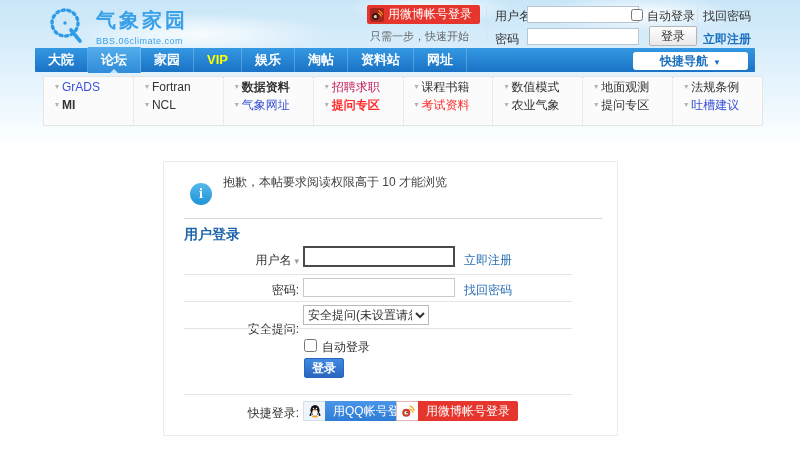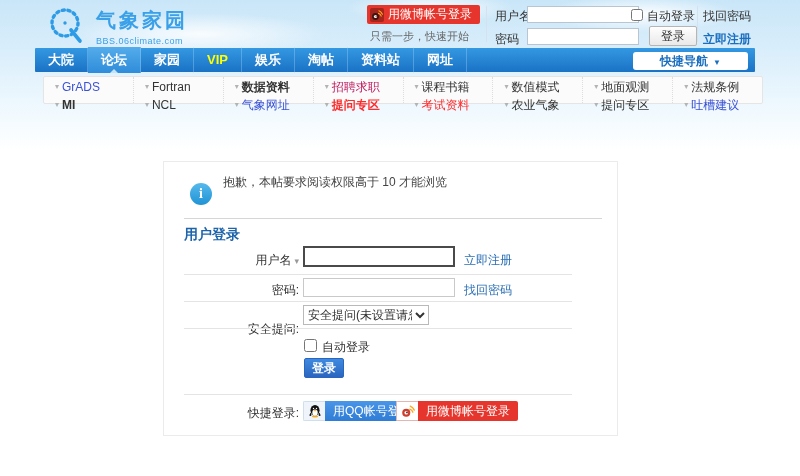--- a/index.html
+++ b/index.html
@@ -51,21 +51,21 @@
     cursor:pointer; border-right:1px solid rgba(170,215,250,.35); }
   .nav-item.vip { color:#ffff00; }
   .nav-item.active { background:linear-gradient(180deg,#54aceb,#2f8cd9); }
   .nav-item.active::after { content:""; position:absolute; left:50%; bottom:0; margin-left:-4px;
     border-left:4px solid transparent; border-right:4px solid transparent; border-bottom:4px solid #c3e4f8; }
   .quick-nav { position:absolute; right:7px; top:4px; height:18px; line-height:18px; background:#fff;
     border-radius:3px; padding:0 27px; font-size:12px; font-weight:bold; color:#1a6fc0; cursor:pointer; }
   .quick-nav::after { content:"▼"; font-size:8px; margin-left:5px; color:#1a6fc0; }
 
   
-  .subnav { position:absolute; left:43px; top:76px; width:720px; height:28px; background:#fbfbfb;
+  .subnav { position:absolute; left:43px; top:76px; width:720px; height:50px; background:#fbfbfb;
     border:1px solid #e5e5e5; border-radius:2px; display:flex; }
   .sn-col { flex:1 1 0; padding:1px 0 0 11px; border-right:1px dotted #ddd; }
   .sn-col:last-child { border-right:none; }
   .sn-item { display:block; font-size:12px; line-height:17px; color:#333; text-decoration:none; cursor:pointer; white-space:nowrap; }
   .sn-item::before { content:"▾"; font-size:8px; color:#b3b3b3; margin-right:3px; vertical-align:2px; }
   .sn-item.blue { color:#3a52d6; }
   .sn-item.bold { font-weight:bold; }
   .sn-item.orange { color:#be185d; }
   .sn-item.red { color:#ff2a2a; }
 

